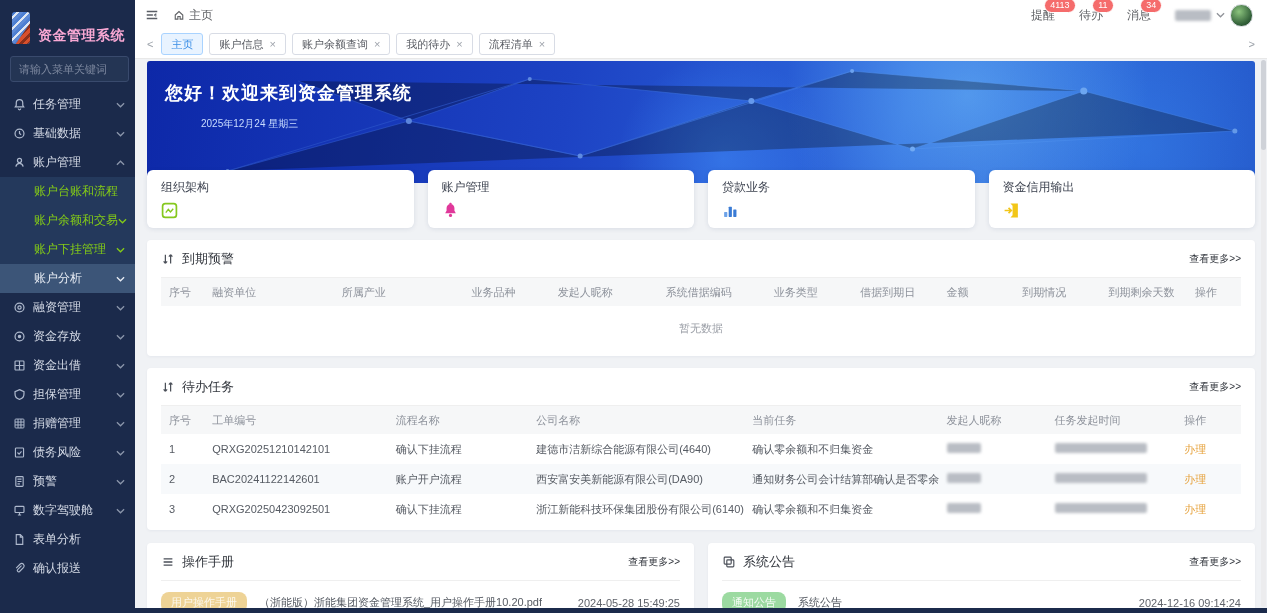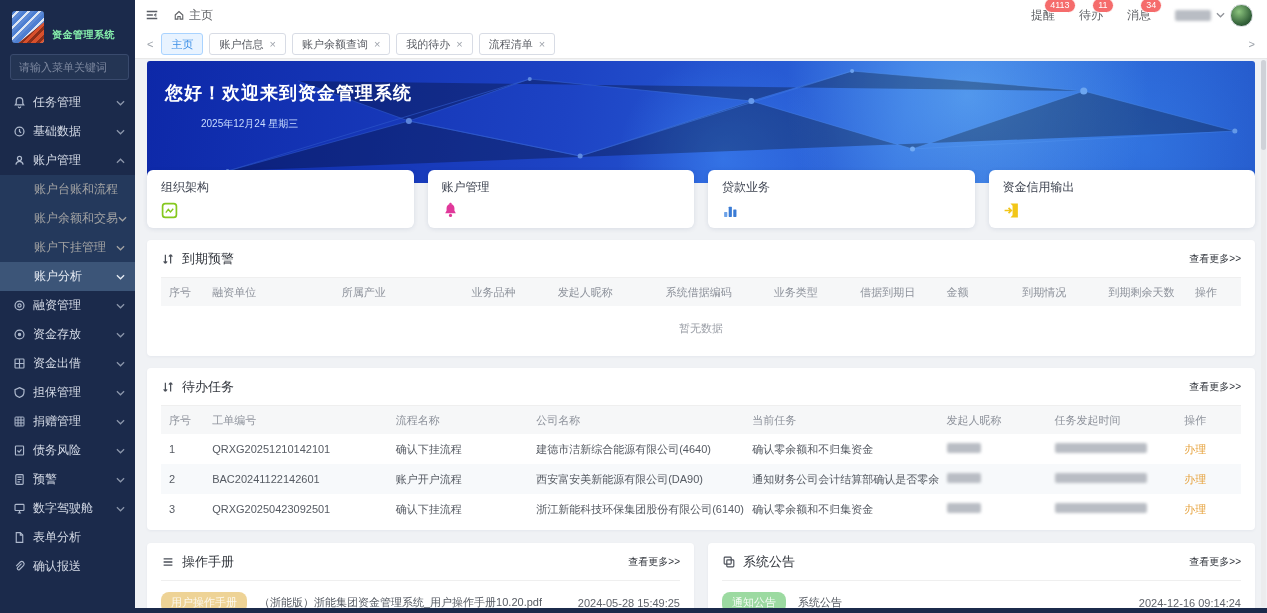--- a/index.html
+++ b/index.html
@@ -7,33 +7,33 @@
   .layout { display:flex; width:100%; height:100%; }
 
   
   .sidebar { width:135px; min-width:135px; background:#1b2a4b; color:#cdd4e2; display:flex; flex-direction:column; overflow:hidden; }
   .logo-row { display:flex; align-items:center; gap:8px; padding:11px 10px 9px 12px; }
   .logo-mark { width:32px; height:32px; border-radius:3px; position:relative; overflow:hidden;
     background:repeating-linear-gradient(135deg,#4d7fd2 0 3px,#dde6f3 3px 5px,#5d8ad6 5px 8px); }
   .logo-mark::after { content:""; position:absolute; inset:0;
     background:repeating-linear-gradient(135deg,#d8502c 0 3px,#8c2f1a 3px 6px);
     clip-path:polygon(100% 35%,100% 100%,20% 100%); }
-  .logo-title { font-size:10px; font-weight:bold; color:#86efac; letter-spacing:.5px; white-space:nowrap;margin-top:16px; }
+  .logo-title { font-size:14px; font-weight:bold; color:#f9a8d4; letter-spacing:.5px; white-space:nowrap;margin-top:16px; }
   .menu-search { margin:2px 6px 8px 10px; }
   .menu-search input { width:100%; height:26px; background:#243554; border:1px solid #394a6d; border-radius:3px; color:#dfe5ef; font-size:11px; padding:0 8px; outline:none; }
   .menu-search input::placeholder { color:#7d889f; }
   .nav { flex:1; overflow:hidden; font-size:12px; }
   .nav-item { height:29px; display:flex; align-items:center; gap:7px; padding:0 10px 0 13px; cursor:pointer; white-space:nowrap; }
   .nav-item .ic { width:13px; height:13px; flex:none; color:#aeb9cd; }
   .nav-item .lbl { color:#d4dae6; }
   .nav-item .chev { margin-left:auto; width:9px; height:6px; color:#8b96ab; flex:none; }
   .chev svg { display:block; width:9px; height:6px; }
   .chev.up svg { transform:rotate(180deg); }
   .submenu { background:#24395c; }
-  .sub-item { height:29px; display:flex; align-items:center; padding:0 10px 0 34px; font-size:12px; color:#a3a3a3; cursor:pointer; white-space:nowrap; }
+  .sub-item { height:29px; display:flex; align-items:center; padding:0 10px 0 34px; font-size:12px; color:#84cc16; cursor:pointer; white-space:nowrap; }
   .sub-item .chev { margin-left:auto; }
   .sub-item.hl { background:#3c5578; color:#e8edf5; }
   .ic svg { display:block; width:100%; height:100%; }
 
   
   .main { flex:1; display:flex; flex-direction:column; min-width:0; position:relative; }
   .topbar { height:30px; background:#fff; display:flex; align-items:center; padding:0 14px 0 10px; flex:none; }
   .tb-ic { width:14px; height:14px; color:#5a5e66; cursor:pointer; }
   .breadcrumb { display:flex; align-items:center; gap:4px; margin-left:14px; font-size:12px; color:#606266; cursor:pointer; }
   .breadcrumb .ic { width:12px; height:12px; color:#606266; }

